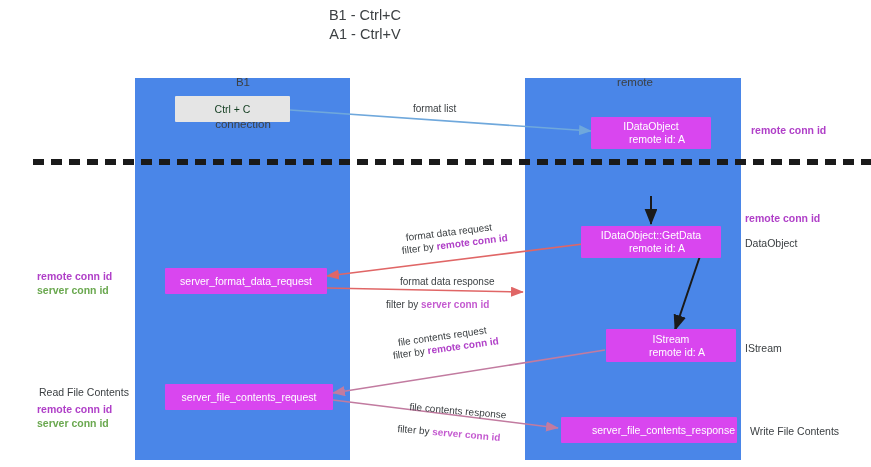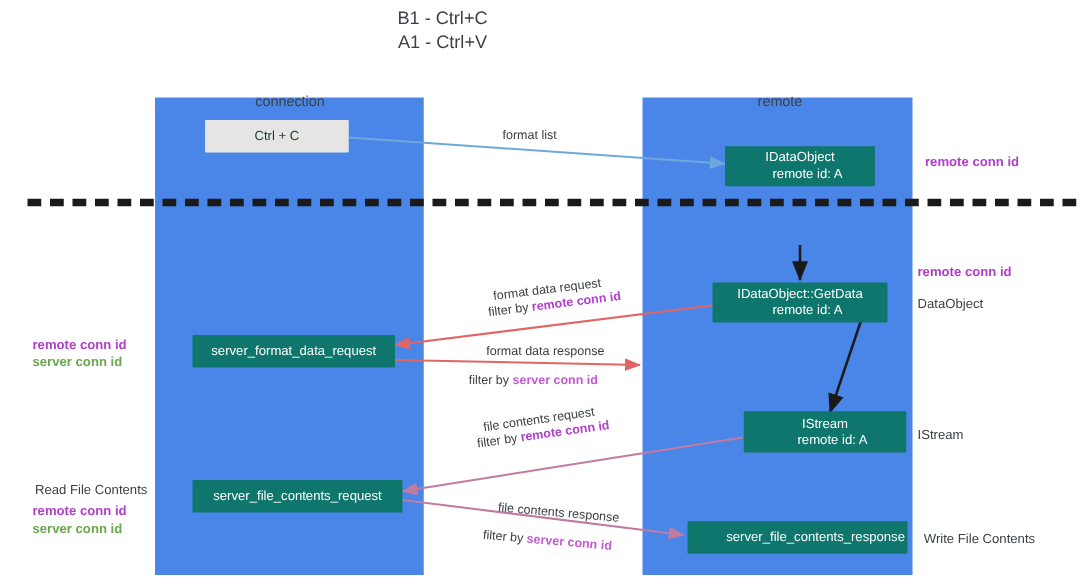--- a/index.html
+++ b/index.html
@@ -4,21 +4,21 @@
 <style>
   html,body{margin:0;padding:0;}
   body{
     width:871px;height:467px;
     background:#ffffff;
     font-family:"Liberation Sans","DejaVu Sans",sans-serif;
     overflow:hidden;
     position:relative;
     color:#3c4043;
   }
-  #stage{position:absolute;left:4px;top:0;width:700px;height:467px;}
+  #stage{position:absolute;left:15px;top:0;width:700px;height:467px;}
 
   
   #wires{position:absolute;left:0;top:0;width:871px;height:467px;}
 
   
   .title{
     position:absolute;left:0;right:0;top:6px;
     text-align:center;font-size:14.5px;line-height:19px;
     color:#3c4043;white-space:pre;
   }
@@ -32,21 +32,21 @@
 
   
   .node{
     position:absolute;box-sizing:border-box;
     display:flex;flex-direction:column;align-items:center;justify-content:center;
     color:#ffffff;font-size:10.5px;line-height:13px;text-align:center;
     border-radius:1px;
   }
   .node.green{background:#e5e5e5;color:#1b3b25;}
   .node.green .l1{color:#133d20;}
-  .node.orange{background:#0f766e;}
+  .node.orange{background:#d946ef;}
   .node .l1{font-weight:400;}
   .node .l2{font-weight:400;padding-left:12px;}
 
   
   .elabel{
     position:absolute;font-size:10px;line-height:13px;white-space:nowrap;
     color:#3c4043;
   }
   .elabel.rot{transform-origin:left top;}
   .hl-remote{color:#b040c8;font-weight:bold;}
@@ -101,20 +101,21 @@
 
     <path d="M318,400 L543,428" stroke="#c27ba0" stroke-width="1.6" fill="none" marker-end="url(#ah-purple)"></path>
 
     <path d="M705,363 L705,412" stroke="#1a1a1a" stroke-width="0" fill="none"></path>
   </svg>
 
   <div class="title">B1 - Ctrl+C
 A1 - Ctrl+V</div>
 
   <div class="col-head" style="left:160px;top:47px;width:136px;">
+    <div>B1</div>
     <div>connection</div>
   </div>
   <div class="col-head" style="left:552px;top:47px;width:136px;">
     <div>remote</div>
   </div>
 
   <div class="node green" style="left:160px;top:96px;width:115px;height:26px;">
     <div class="l1">Ctrl + C</div>
   </div>
 

